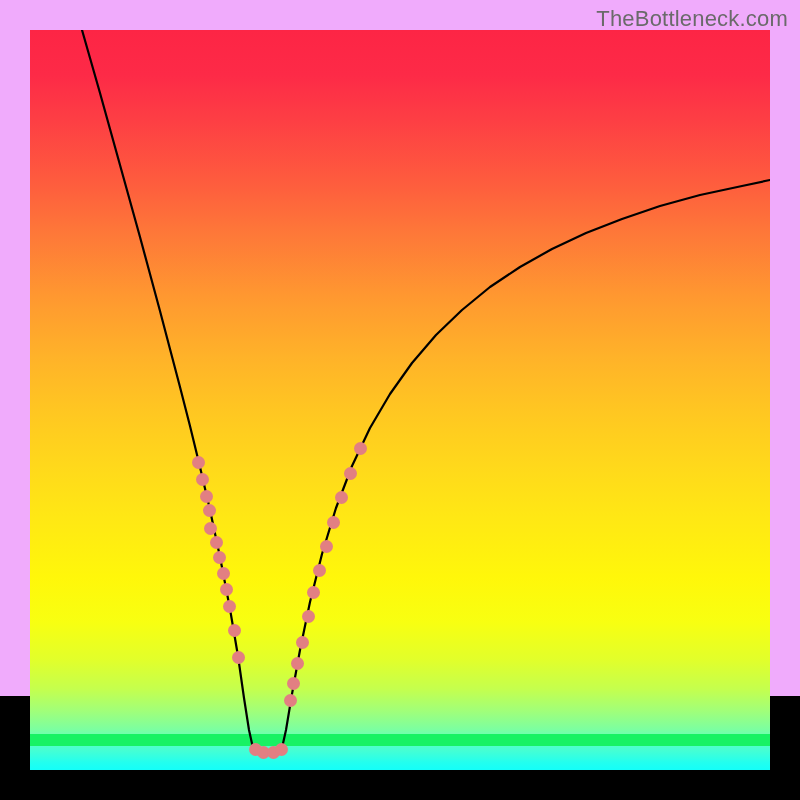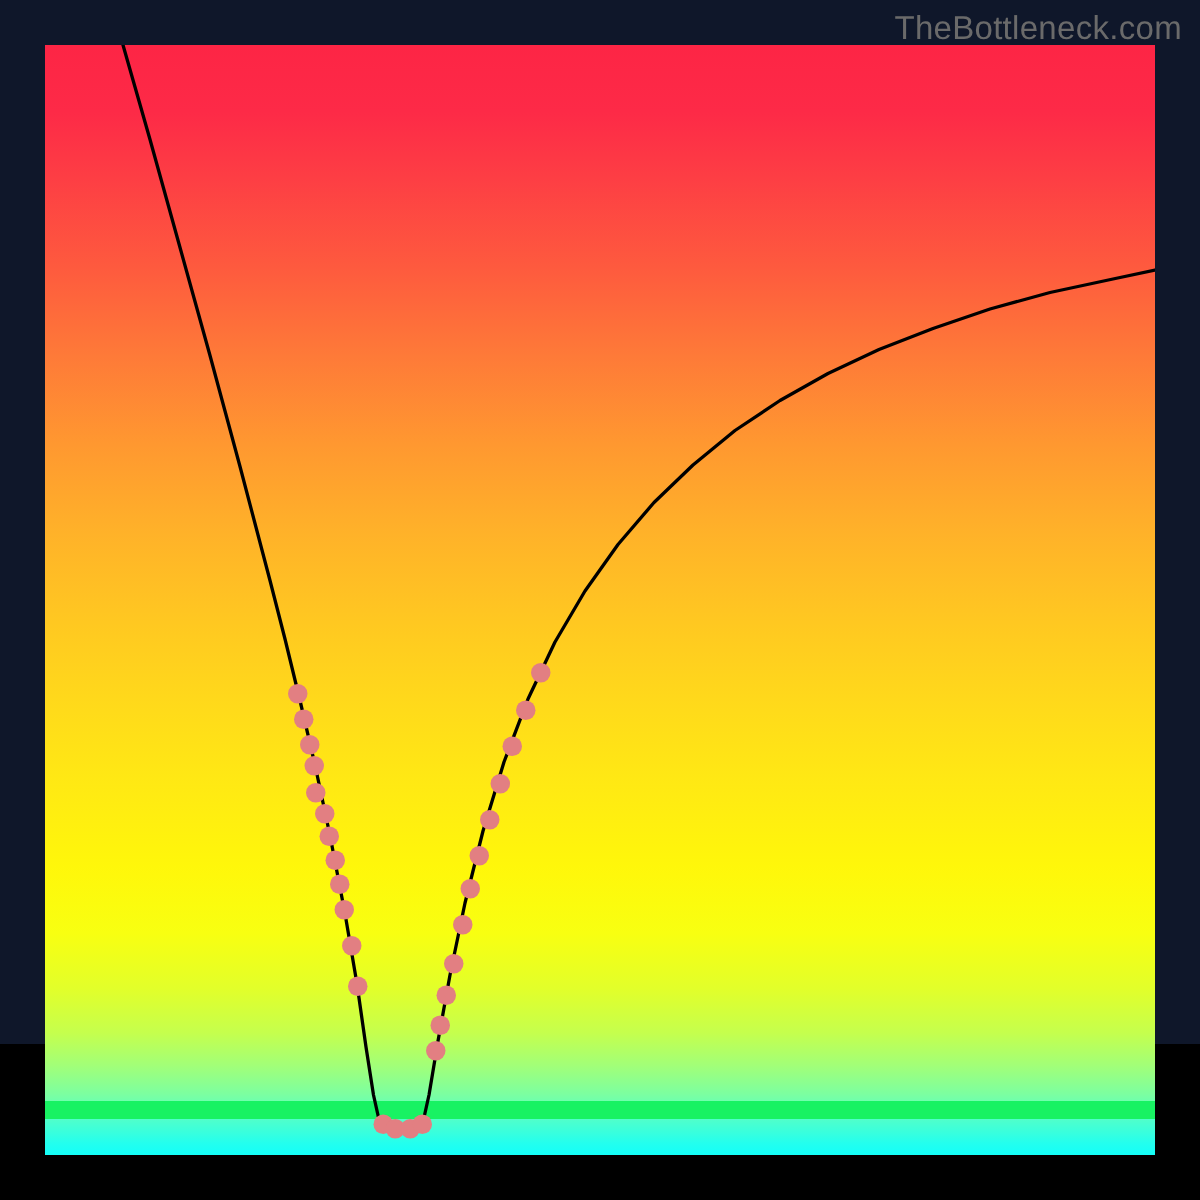--- a/index.html
+++ b/index.html
@@ -8,21 +8,21 @@
     width: 800px;
     height: 800px;
     background: #000;
     overflow: hidden;
     font-family: Arial, Helvetica, sans-serif;
   }
   .stage {
     position: relative;
     width: 800px;
     height: 696px;
-    background: #0f172a;
+    background: #f0abfc;
   }
   .plot-area {
     position: absolute;
     left: 30px;
     top: 30px;
     width: 740px;
     height: 740px;
     overflow: hidden;
   }
   .gradient {

